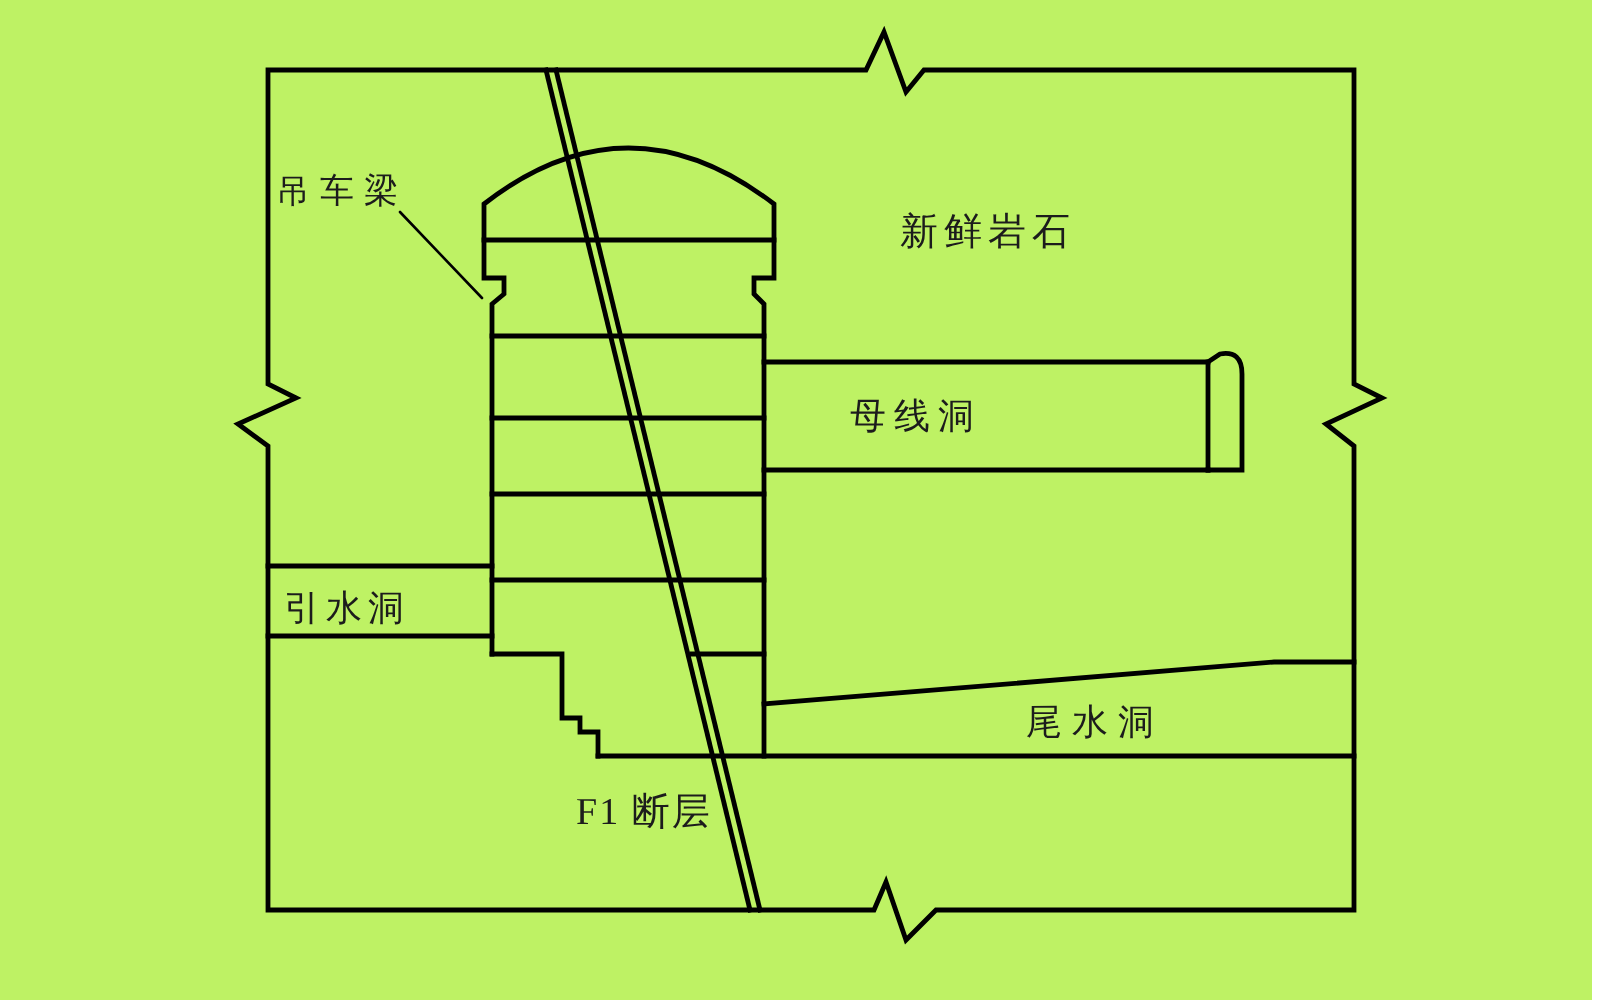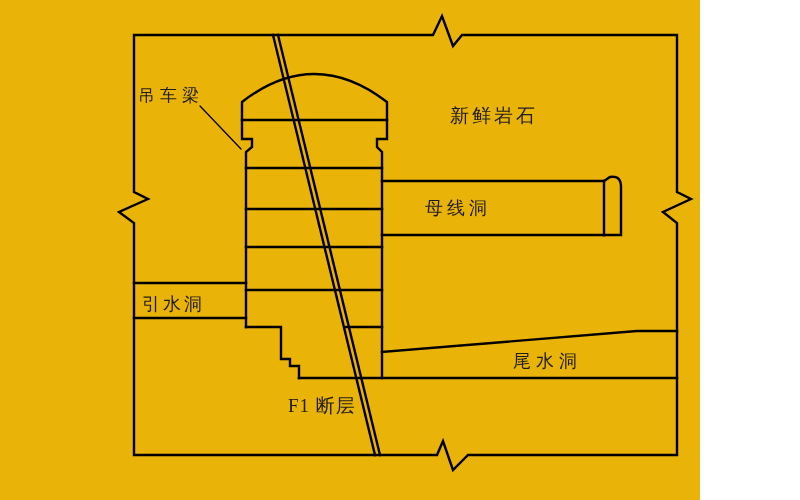--- a/index.html
+++ b/index.html
@@ -3,23 +3,23 @@
 <meta charset="utf-8">
 <style>
   html, body {
     margin: 0;
     padding: 0;
     background: #ffffff;
     font-family: "Liberation Serif", "DejaVu Serif", serif;
   }
   .stage {
     position: relative;
-    width: 700px;
+    width: 796px;
     height: 500px;
-    background: #eab308;
+    background: #bef264;
     overflow: hidden;
   }
   svg { display: block; }
   .line {
     fill: none;
     stroke: #000000;
     stroke-width: 2.4;
     stroke-linecap: square;
     stroke-linejoin: miter;
   }

